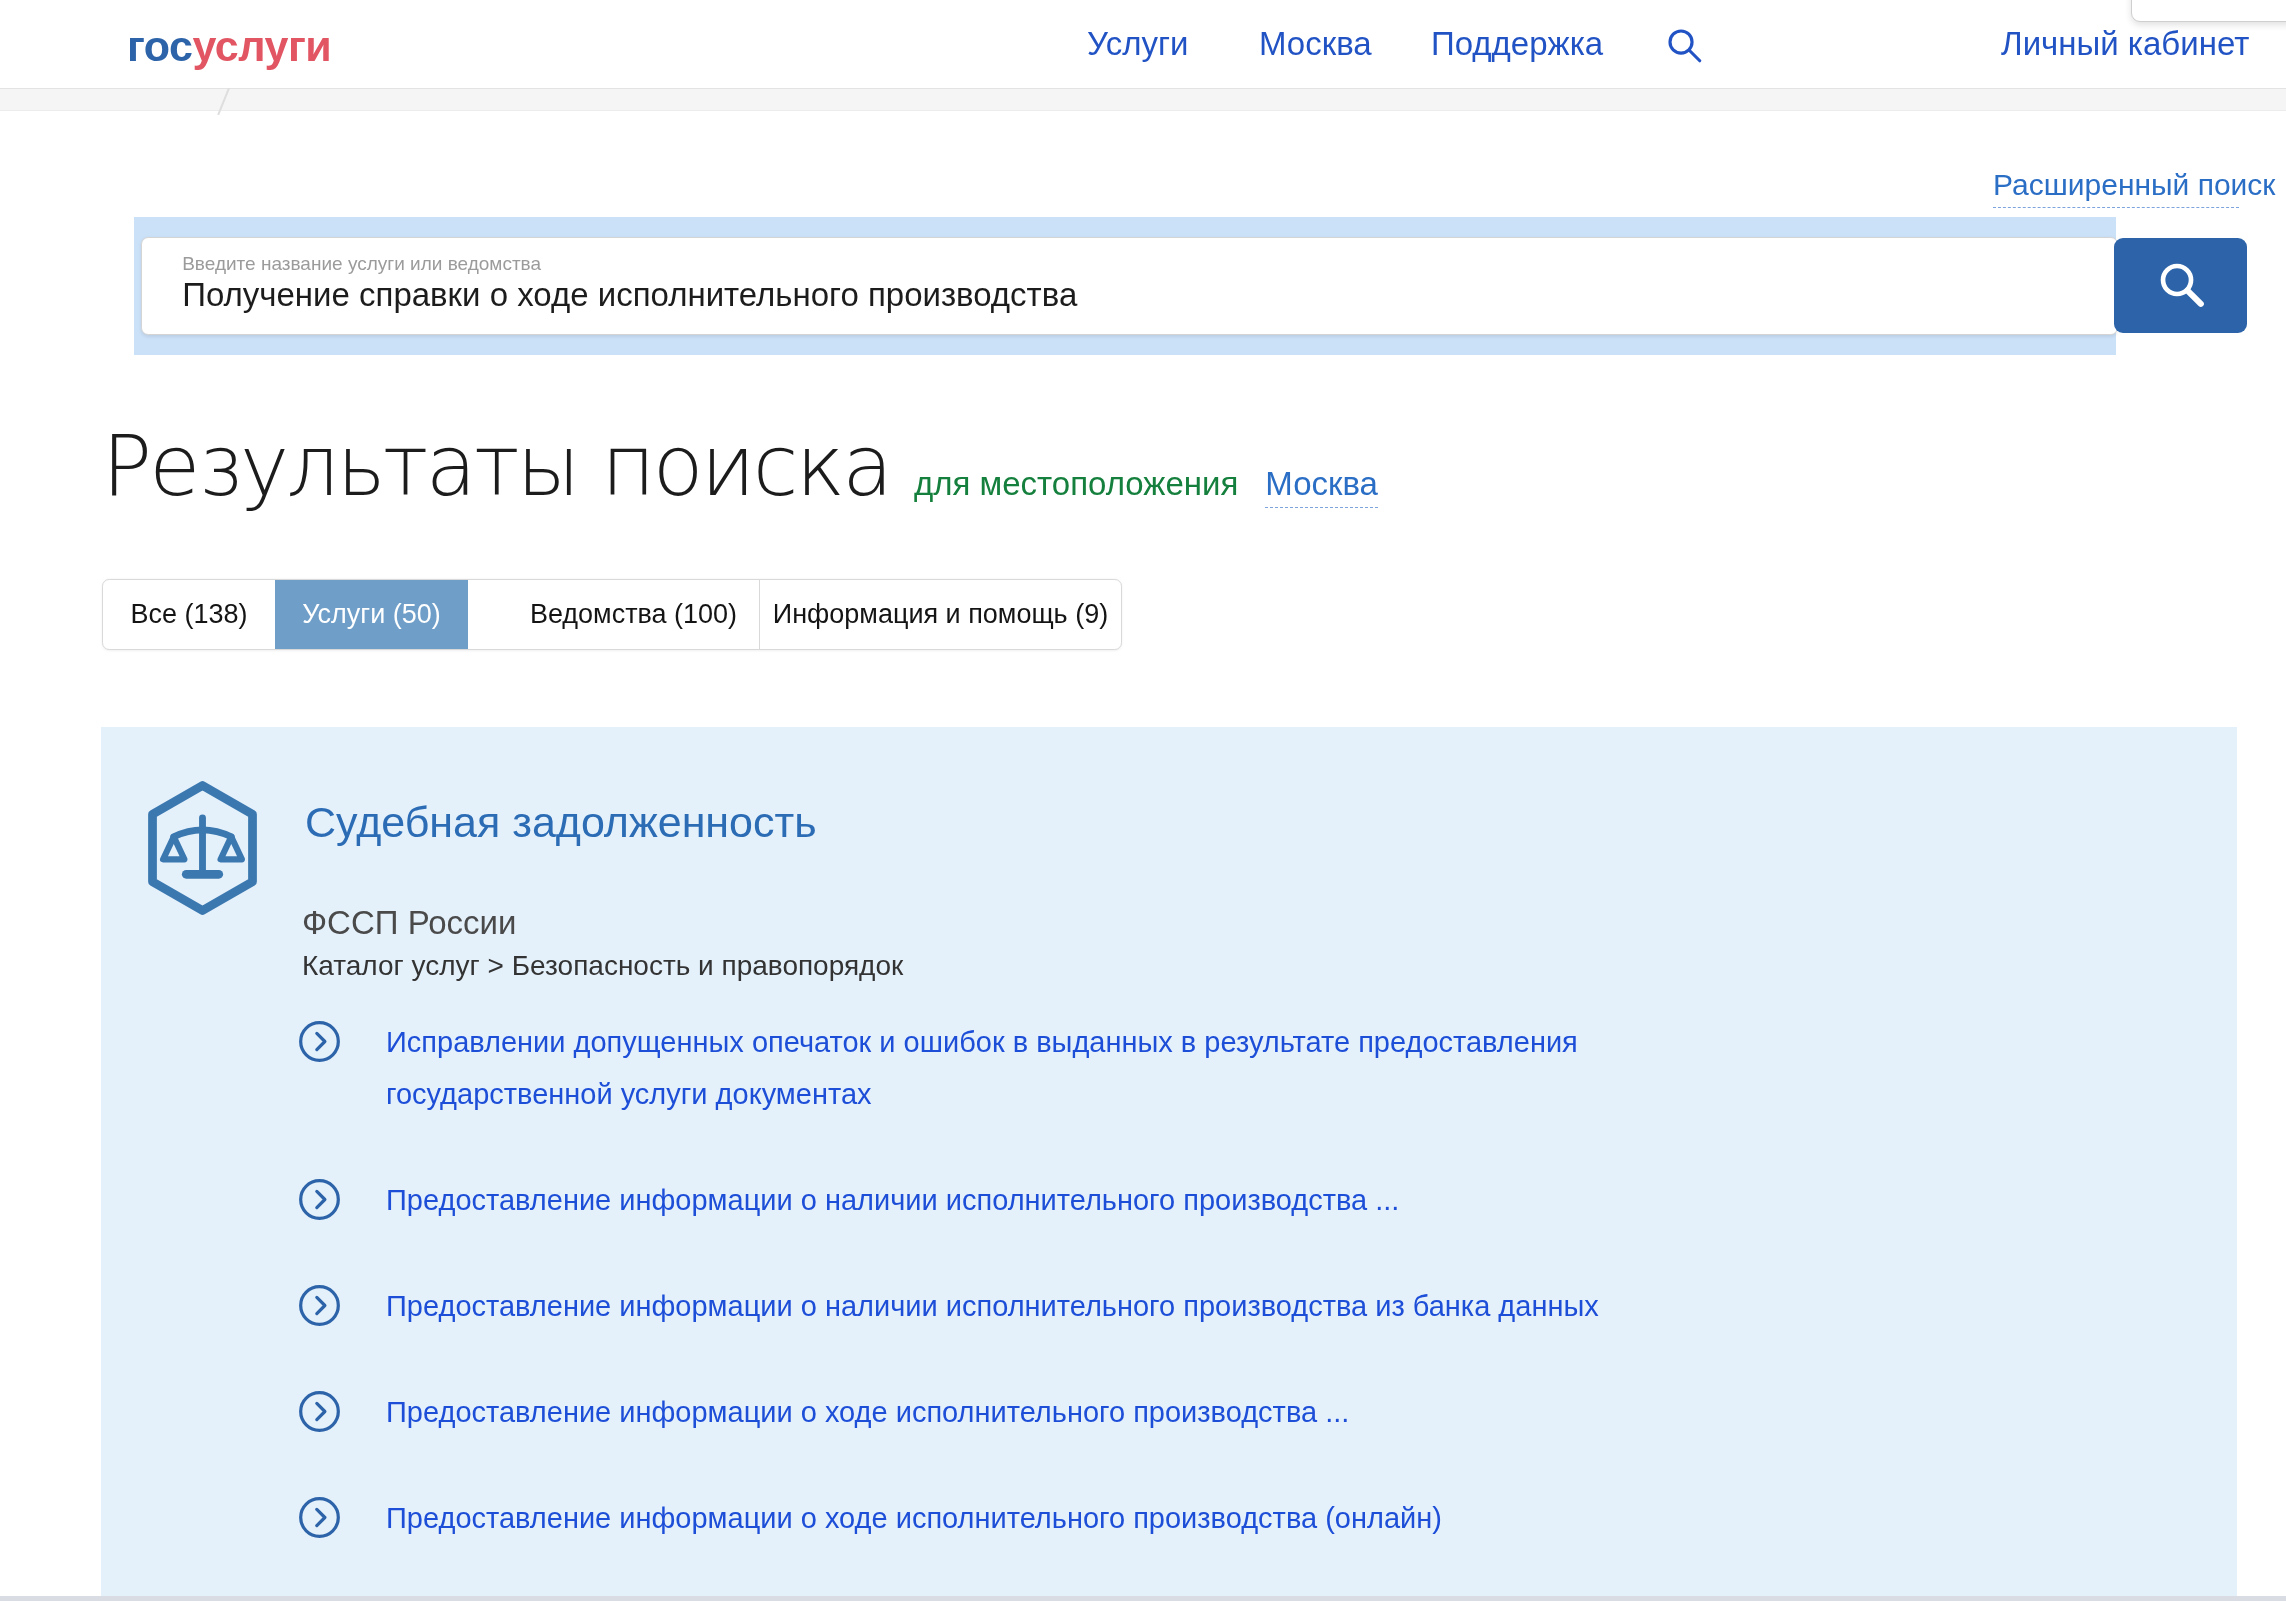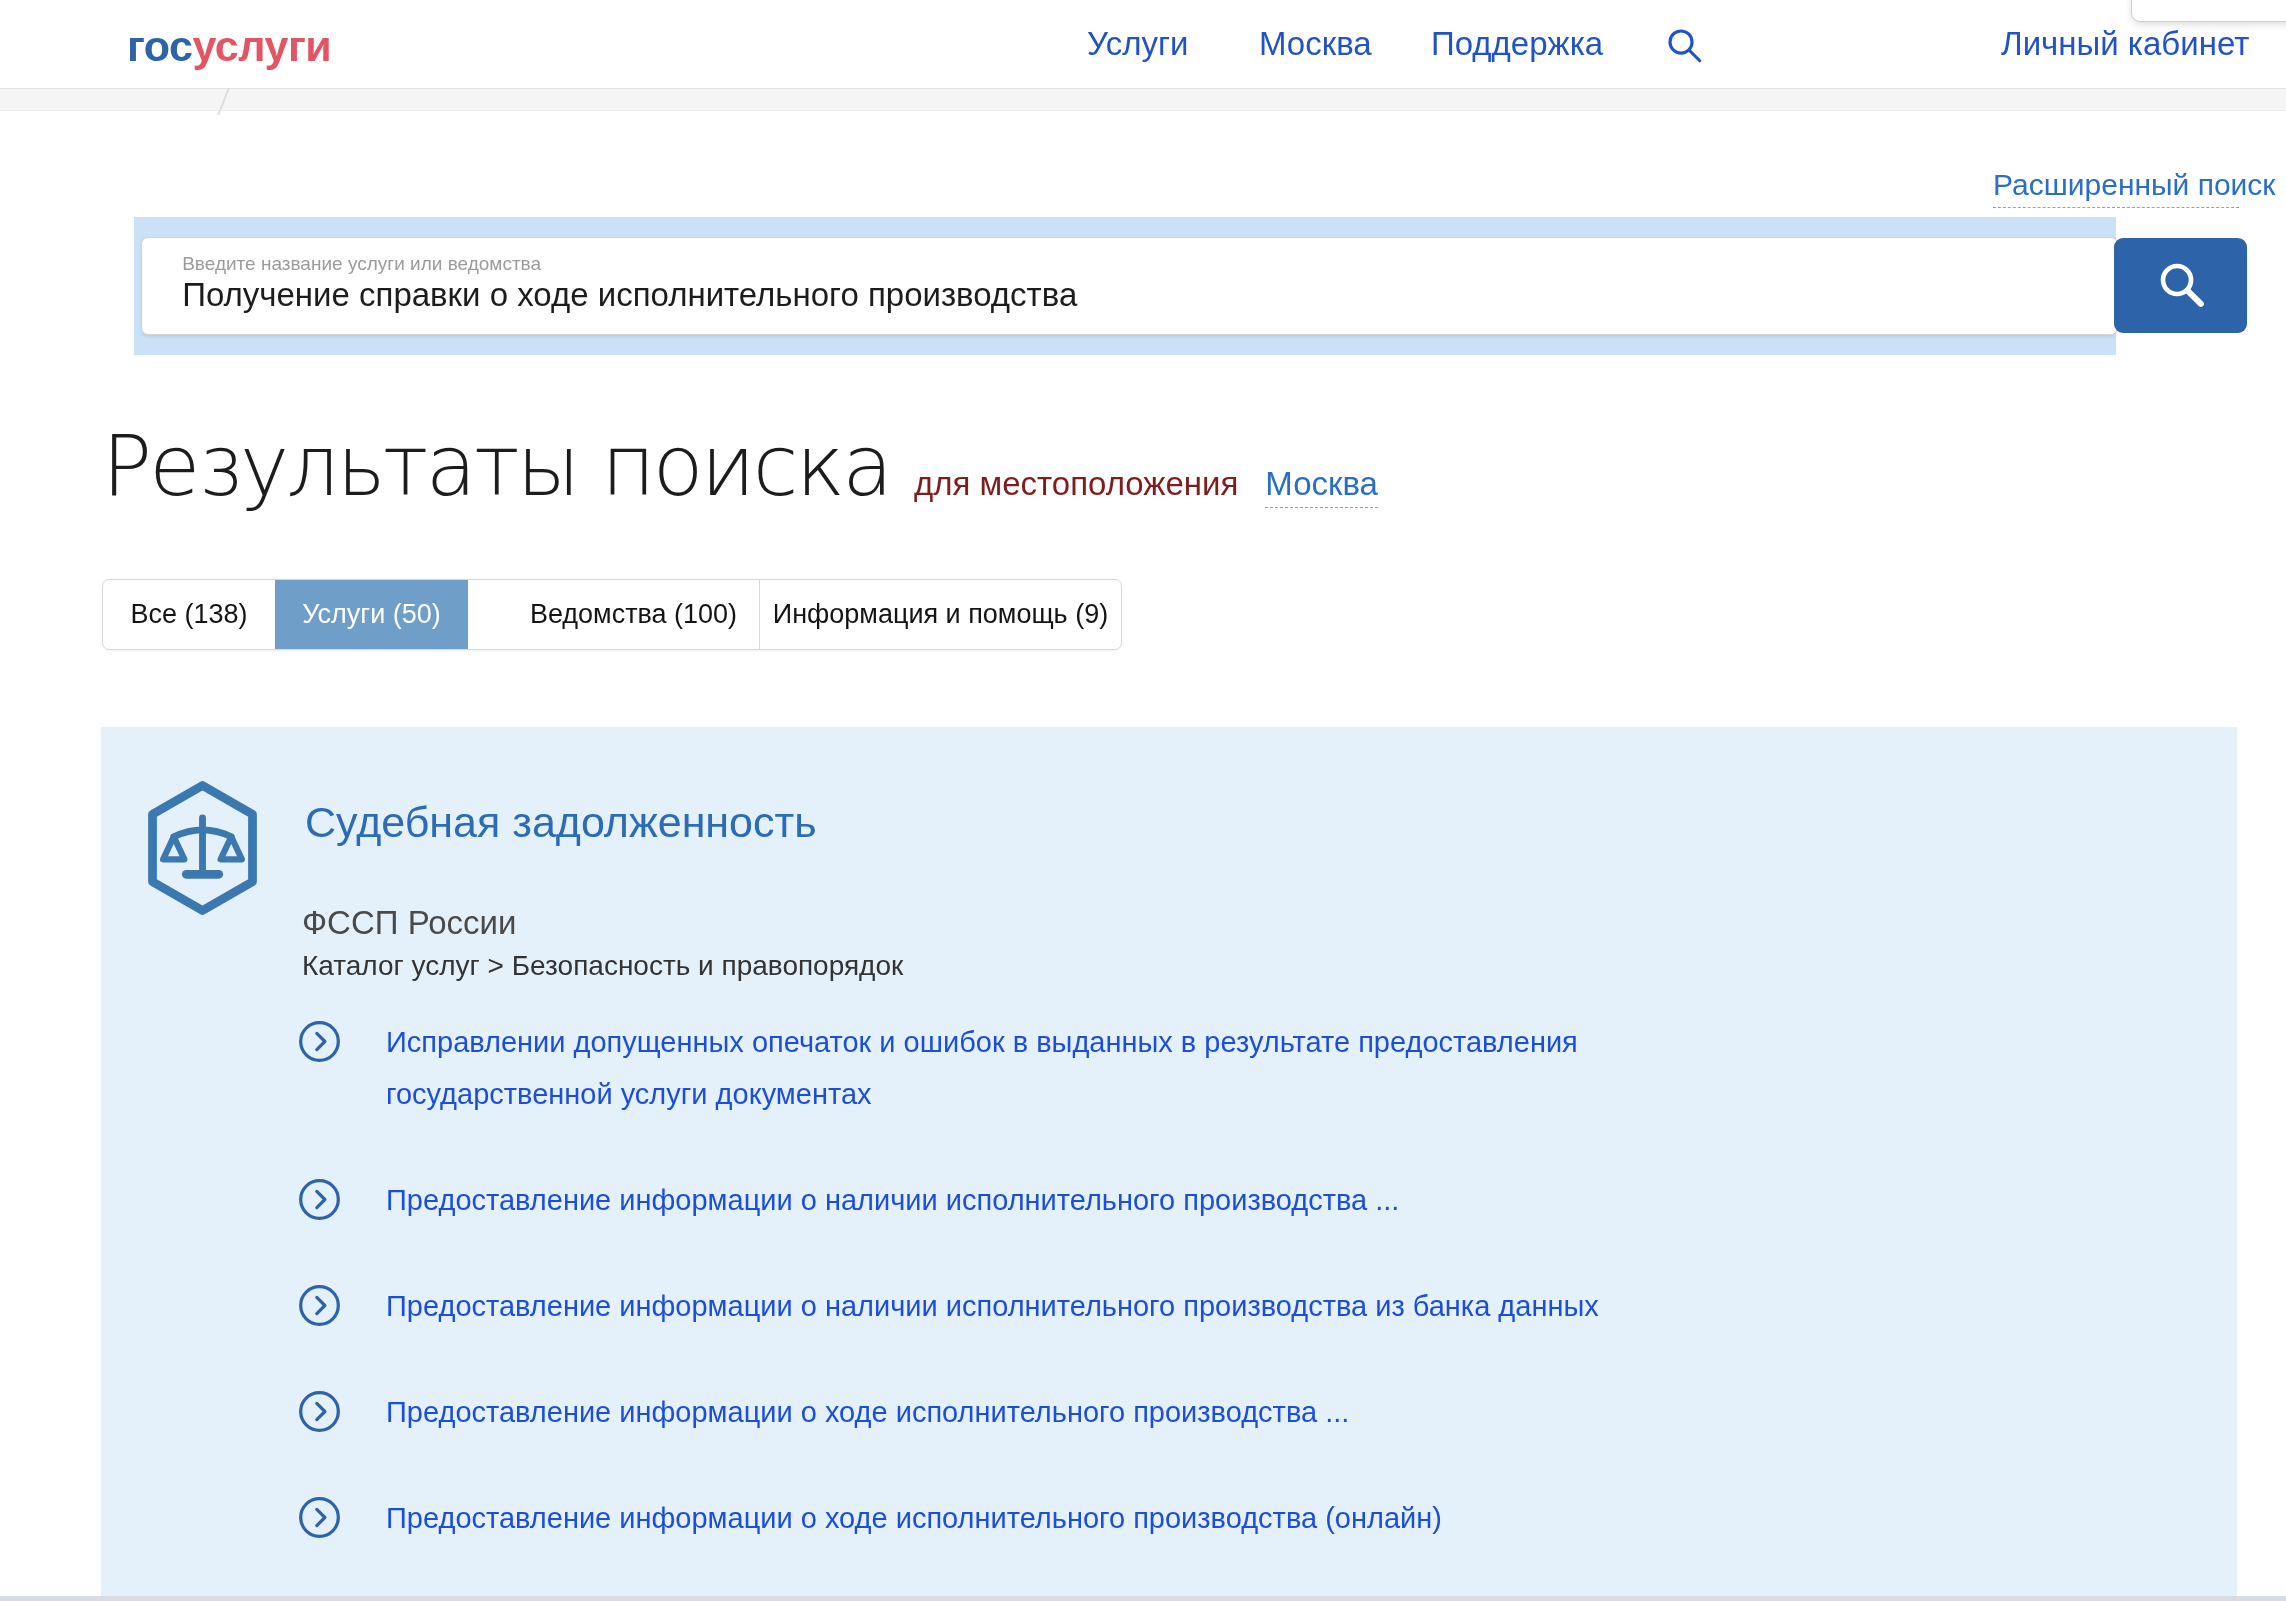--- a/index.html
+++ b/index.html
@@ -81,21 +81,21 @@
   
   .results-row {
     position: absolute; left: 102px; top: 418px; width: 2135px;
     display: flex; align-items: baseline;
   }
   .results-title {
     font-family: "DejaVu Sans", "Liberation Sans", sans-serif;
     font-weight: 200; font-size: 83px; color: #1c1c1c; letter-spacing: -2.7px;
     white-space: nowrap;
   }
-  .results-loc-prefix { font-size: 33px; color: #7f1d1d; margin-left: 23.5px; white-space: nowrap; }
+  .results-loc-prefix { font-size: 33px; color: #15803d; margin-left: 23.5px; white-space: nowrap; }
   .results-loc {
     font-size: 33px; color: #2a6ec5; margin-left: 27px; cursor: pointer; white-space: nowrap;
     border-bottom: 1.8px dashed #7ea4dd; padding-bottom: 3.6px;
   }
 
   
   .tabs {
     position: absolute; left: 102px; top: 579px; height: 71px;
     display: inline-flex; background: #ffffff;
     border: 0.9px solid #d9d9d9; border-radius: 7.2px; overflow: hidden;

